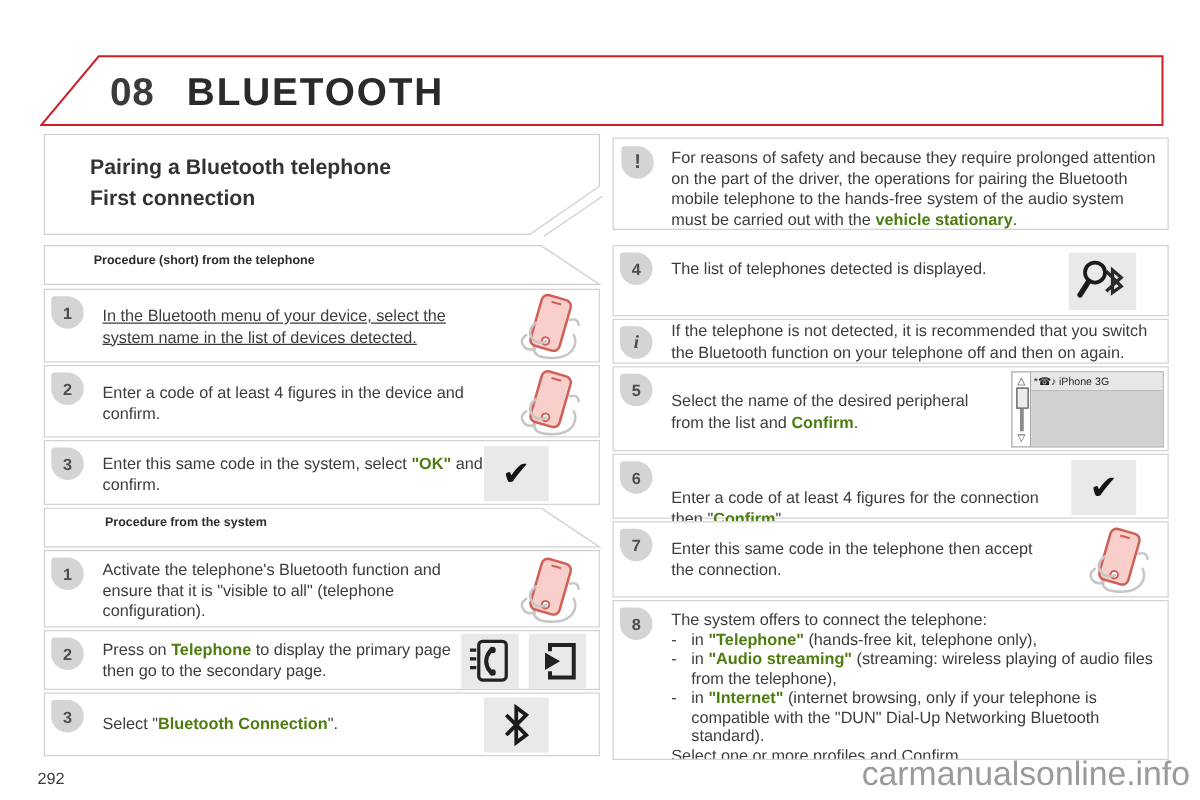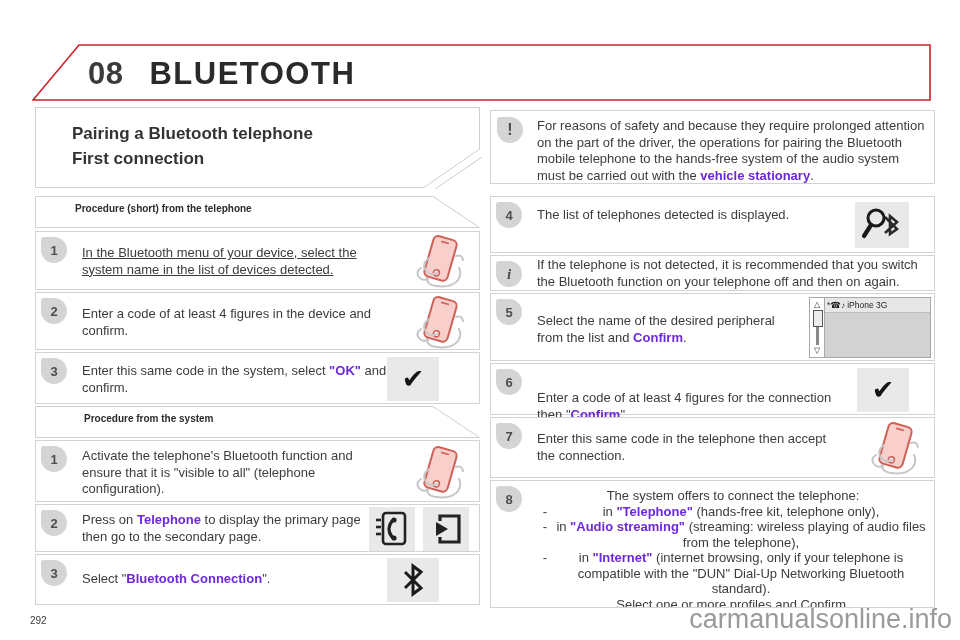--- a/index.html
+++ b/index.html
@@ -11,40 +11,40 @@
   .box{position:absolute;background:#fff;border:1px solid #d3d3d3;box-sizing:border-box;}
   .badge{
     position:absolute;left:5px;top:5px;width:26px;height:26px;
     background:#d4d4d4;border-radius:3px 14px 14px 14px;
     color:#4d4d4d;font-weight:bold;font-size:13px;
     display:flex;align-items:center;justify-content:center;
   }
   .rowtext{
     position:relative;margin:0 8px 0 46px;font-size:13px;line-height:16.5px;color:#3c3c3c;
   }
-  .rowtext b{color:#6d28d9;}
+  .rowtext b{color:#4d7c0f;}
   .iconbox{
     position:absolute;background:#e9e9e9;display:flex;align-items:center;justify-content:center;
   }
   .check{font-size:27px;color:#141414;line-height:1;}
   .hdr-title{position:absolute;left:88px;top:56px;font-weight:bold;font-size:31px;letter-spacing:0.5px;}
   .hdr-chapter{color:#3b3b3d;margin-right:26px;}
   .hdr-name{color:#2a2a2c;letter-spacing:1.5px;}
   .intro-text{position:absolute;left:72px;top:121px;font-size:17px;font-weight:bold;color:#333;line-height:25px;}
   .sec-label{position:absolute;font-size:10px;font-weight:bold;color:#2b2b2b;}
   .thumb{position:absolute;right:3px;top:3px;width:122px;height:61px;border:1px solid #a8a8a8;display:flex;background:#fff;box-sizing:border-box;}
   .thumb-scroll{width:15px;border-right:1px solid #a8a8a8;display:flex;flex-direction:column;align-items:center;justify-content:space-between;font-size:8px;color:#333;padding:2px 0;box-sizing:border-box;}
   .thumb-track{flex:1;width:3px;background:#8a8a8a;margin:1px 0;position:relative;}
   .thumb-handle{position:absolute;top:0;left:-3px;width:8px;height:15px;background:#ececec;border:1px solid #555;}
   .thumb-list{flex:1;background:#d2d2d2;}
   .thumb-row{height:14px;background:#e7e7e7;border-bottom:1px solid #bdbdbd;font-size:8.5px;display:flex;align-items:center;padding:0 2px;gap:2px;color:#1f1f1f;white-space:nowrap;}
   .dashrow{display:flex;}
   .dashrow .dash{width:16px;flex:none;}
   .dashrow .dtext{flex:1;}
-  .footer-num{position:absolute;left:30px;top:615px;font-size:10px;color:#3c3c3c;}
+  .footer-num{position:absolute;left:30px;top:615px;font-size:13px;color:#3c3c3c;}
   .watermark{position:absolute;right:8px;top:604px;font-size:27px;color:#9a9a9a;}
 </style>
 </head>
 <body>
 
 <svg class="abs" style="left:32px;top:44px;" width="900" height="58">
   <polygon points="47,1 898,1 898,56 1,56" fill="#ffffff" stroke="#cc2027" stroke-width="1.6"></polygon>
 </svg>
 <div class="hdr-title">
   <span class="hdr-chapter">08</span><span class="hdr-name">BLUETOOTH</span>
@@ -236,21 +236,21 @@
         <line x1="37" y1="7.5" x2="45" y2="7.5" stroke="#cf6058" stroke-width="1.6"></line>
         <circle cx="41" cy="39" r="3" fill="#fff" stroke="#cf6058" stroke-width="1.6"></circle>
       </g>
       <path d="M30 24 q-8 6 -3 13 q4 5 11 2" fill="none" stroke="#c6c6c6" stroke-width="2" stroke-linecap="round"></path>
     </svg>
   </div>
 </div>
 
 <div class="box" style="left:490px;top:480px;width:445px;height:128px;overflow:hidden;">
   <div class="badge">8</div>
-  <div class="rowtext" style="margin-top:7px;width:392px;line-height:15.5px;text-align:center;">
+  <div class="rowtext" style="margin-top:7px;width:392px;line-height:15.5px;">
     <div>The system offers to connect the telephone:</div>
     <div class="dashrow">
       <span class="dash">-</span>
       <span class="dtext"><span>in </span><b>"Telephone"</b><span> (hands-free kit, telephone only),</span></span>
     </div>
     <div class="dashrow">
       <span class="dash">-</span>
       <span class="dtext"><span>in </span><b>"Audio streaming"</b><span> (streaming: wireless playing of audio files from the telephone),</span></span>
     </div>
     <div class="dashrow">

